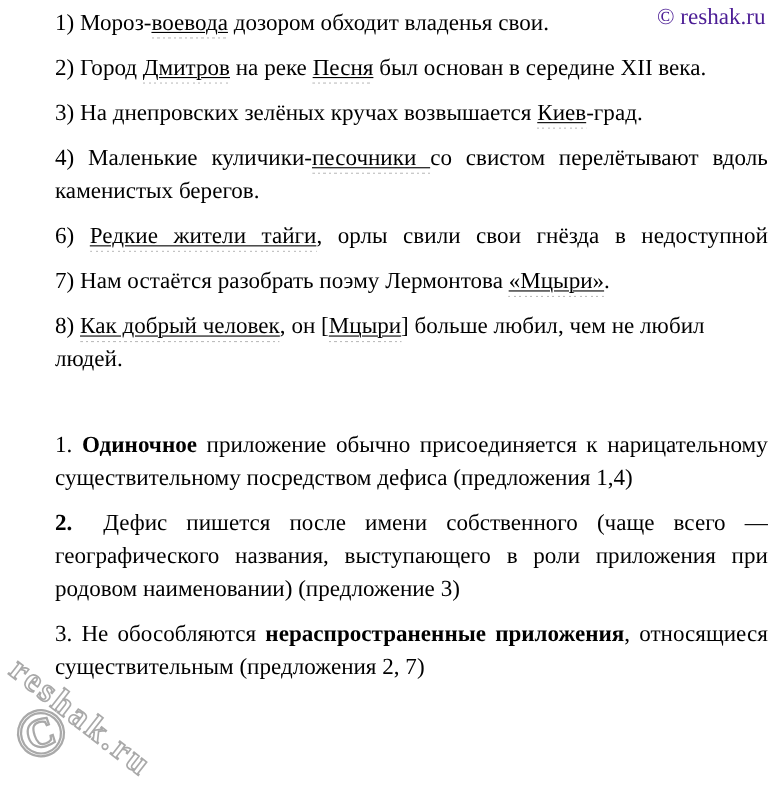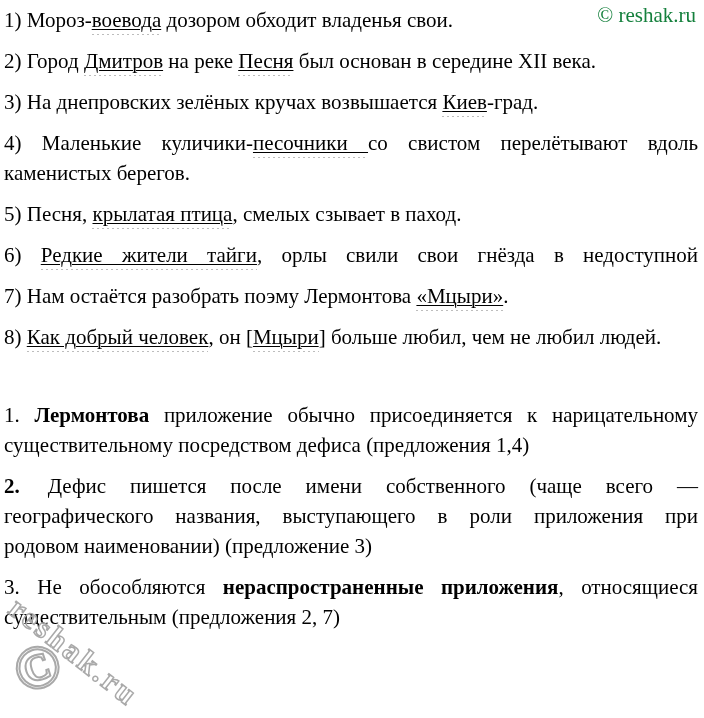--- a/index.html
+++ b/index.html
@@ -19,28 +19,28 @@
   .page {
     position: relative;
     padding: 5px 6px 0 4px;
     width: 694px;
   }
   .copyright {
     position: absolute;
     top: 3px;
     right: 8px;
     font-size: 21px;
-    color: #15803d;
+    color: #4c1d95;
     white-space: nowrap;
   }
   .para {
     line-height: 30px;
     margin: 0 0 11px 0;
   }
-  .line { display: block; }
+  .line { display: block; margin-left: 46px; }
   .line.justify {
     text-align: justify;
     text-align-last: justify;
   }
   
   .u {
     text-decoration: underline;
     text-decoration-thickness: 1px;
     text-underline-offset: 2px;
     padding-bottom: 3px;
@@ -96,36 +96,33 @@
         <div class="line"><span class="">2) Город </span><span class="u ">Дмитров</span><span class=""> на реке </span><span class="u ">Песня</span><span class=""> был основан в середине XII века.</span></div>
       </div>
       <div class="para">
         <div class="line"><span class="">3) На днепровских зелёных кручах возвышается </span><span class="u ">Киев</span><span class="">-град.</span></div>
       </div>
       <div class="para">
         <div class="line justify"><span class="">4) Маленькие куличики-</span><span class="u ">песочники </span><span class="">со свистом перелётывают вдоль</span></div>
         <div class="line"><span class="">каменистых берегов.</span></div>
       </div>
       <div class="para">
-        <div class="line"><span class="">5) Песня, </span><span class="u ">крылатая птица</span><span class="">, смелых сзывает в паход.</span></div>
-      </div>
-      <div class="para">
         <div class="line justify"><span class="">6) </span><span class="u ">Редкие жители тайги</span><span class="">, орлы свили свои гнёзда в недоступной</span></div>
       </div>
       <div class="para">
         <div class="line"><span class="">7) Нам остаётся разобрать поэму Лермонтова </span><span class="u ">«Мцыри»</span><span class="">.</span></div>
       </div>
       <div class="para">
         <div class="line"><span class="">8) </span><span class="u ">Как добрый человек</span><span class="">, он [</span><span class="u ">Мцыри</span><span class="">] больше любил, чем не любил людей.</span></div>
       </div>
     </div>
 
   <div class="explanations">
       <div class="para">
-        <div class="line justify"><span class="">1. </span><span class="b ">Лермонтова</span><span class=""> приложение обычно присоединяется к нарицательному</span></div>
+        <div class="line justify"><span class="">1. </span><span class="b ">Одиночное</span><span class=""> приложение обычно присоединяется к нарицательному</span></div>
         <div class="line"><span class="">существительному посредством дефиса </span><span class="ref">(предложения 1,4)</span></div>
       </div>
       <div class="para">
         <div class="line justify"><span class="b ">2.</span><span class="tab"></span><span class="">Дефис пишется после имени собственного (чаще всего —</span></div>
         <div class="line justify"><span class="">географического названия, выступающего в роли приложения при</span></div>
         <div class="line"><span class="">родовом наименовании) </span><span class="ref">(предложение 3)</span></div>
       </div>
       <div class="para">
         <div class="line justify"><span class="">3. Не обособляются </span><span class="b ">нераспространенные приложения</span><span class="">, относящиеся</span></div>
         <div class="line"><span class="">существительным </span><span class="ref">(предложения 2, 7)</span></div>

